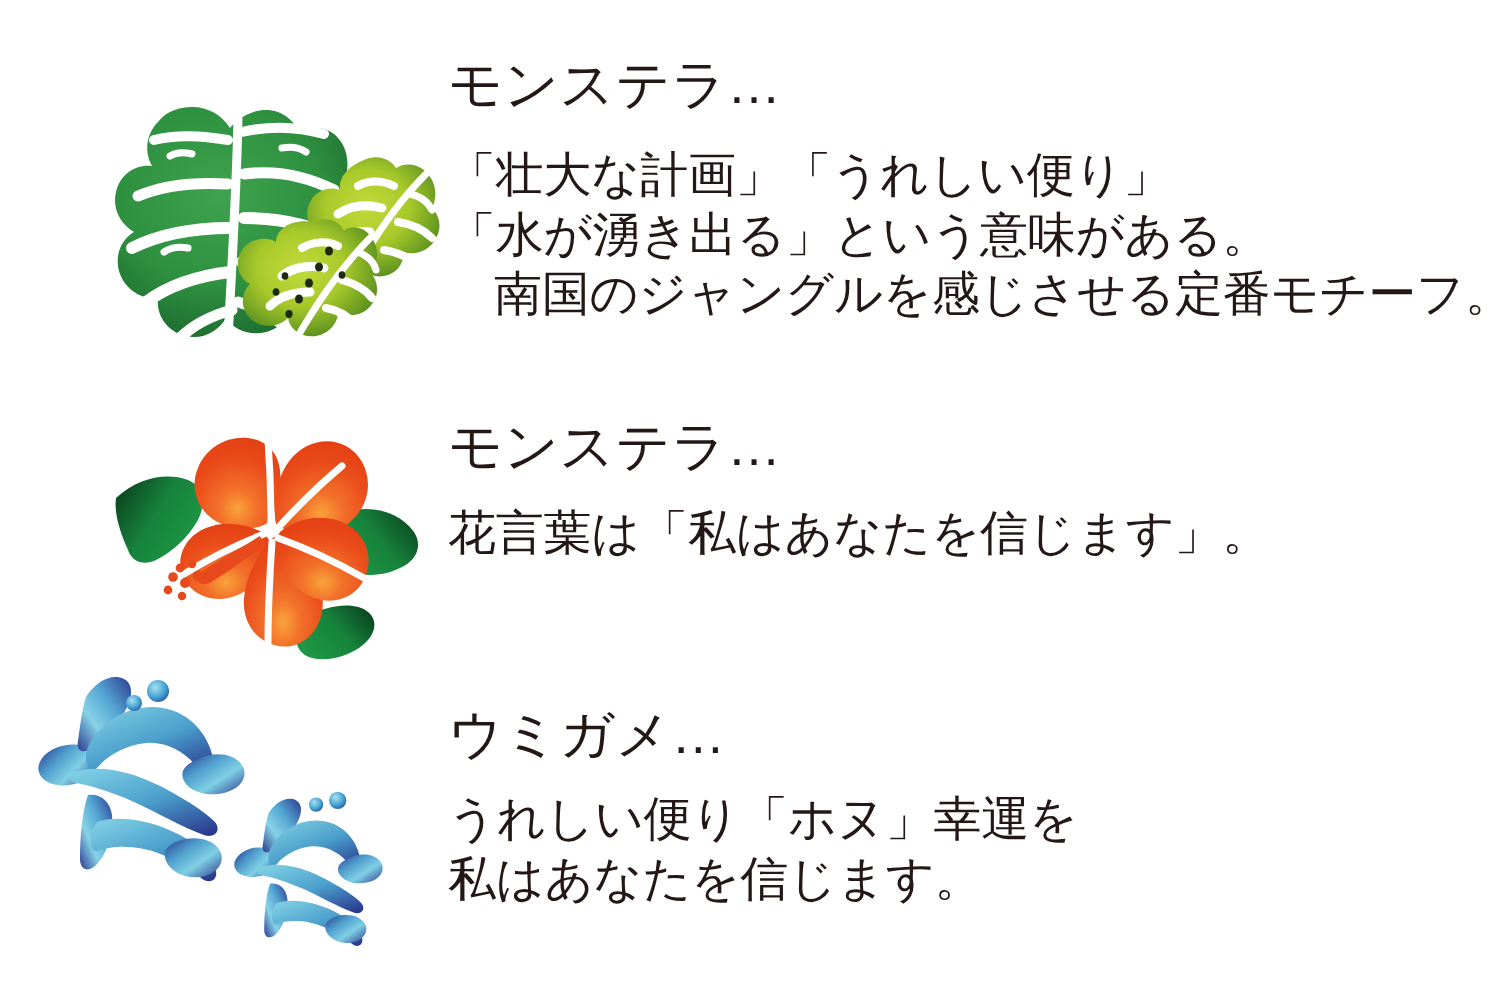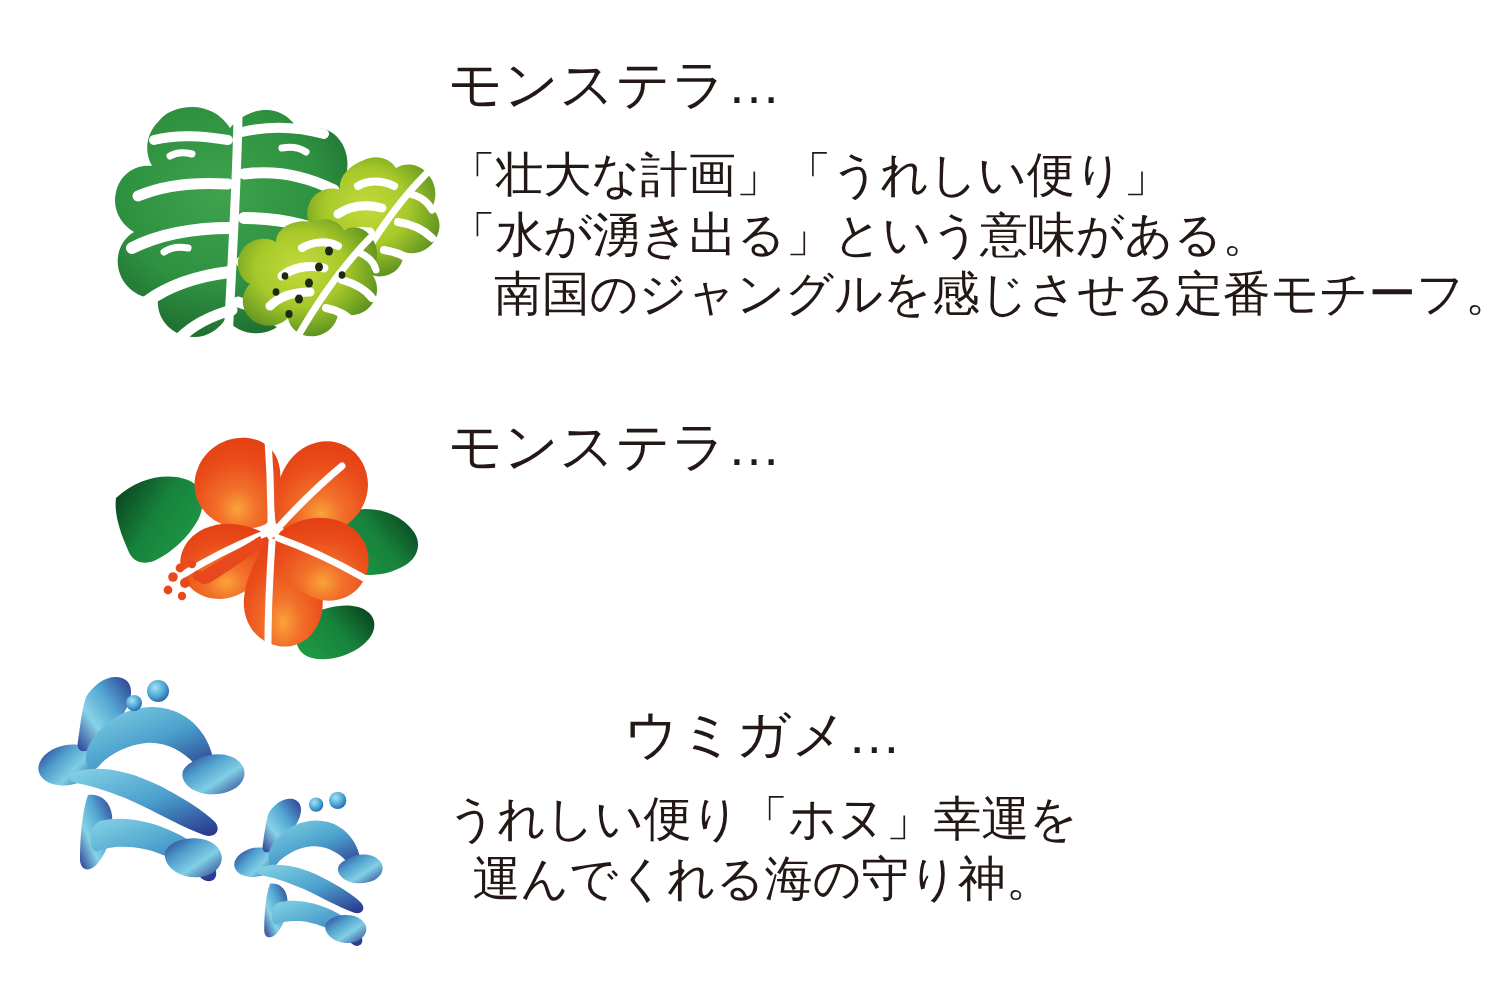--- a/index.html
+++ b/index.html
@@ -51,21 +51,21 @@
   #sec-monstera-text { left: 448px; top: 56px; }
   #sec-monstera-text .heading { margin: 0 0 32px 0; }
   #sec-monstera-art { left: 42px; top: 100px; width: 400px; height: 280px; }
 
   
   #sec-hibiscus-text { left: 448px; top: 418px; }
   #sec-hibiscus-text .heading { margin: 0 0 28px 0; }
   #sec-hibiscus-art { left: 110px; top: 420px; width: 320px; height: 250px; }
 
   
-  #sec-turtle-text { left: 448px; top: 706px; text-align: center; }
+  #sec-turtle-text { left: 448px; top: 706px; }
   #sec-turtle-text .heading { margin: 0 0 26px 0; }
   #sec-turtle-art { left: 38px; top: 655px; width: 370px; height: 290px; }
 
   svg { display: block; overflow: visible; }
 </style>
 </head>
 <body>
 
 <div class="page">
 
@@ -287,20 +287,21 @@
         <circle cx="70" cy="148" r="4.4" fill="#e8491c"></circle>
         <circle cx="82" cy="144" r="4.2" fill="#e8491c"></circle>
         <circle cx="58" cy="170" r="4.4" fill="#e8491c"></circle>
         <circle cx="72" cy="176" r="4.2" fill="#e8491c"></circle>
       </g>
     </svg>
   </div>
 
   <div class="textblock" id="sec-hibiscus-text">
     <div class="heading">モンステラ…</div>
+    <div class="bodyline">花言葉は「私はあなたを信じます」。</div>
   </div>
 
   <div class="art" id="sec-turtle-art">
     <svg viewBox="0 0 370 290" width="370" height="290" aria-hidden="true">
       <defs>
         <linearGradient id="gTurtA" x1="0%" y1="0%" x2="100%" y2="100%">
           <stop offset="0%" stop-color="#2b3a8f"></stop>
           <stop offset="34%" stop-color="#4f9ecd"></stop>
           <stop offset="62%" stop-color="#7fcfe4"></stop>
           <stop offset="100%" stop-color="#2b3a8f"></stop>
@@ -440,16 +441,16 @@
           C124 196 130 190 140 186 Z"></path>
         <circle cx="144" cy="24" r="12" fill="url(#gBubble)"></circle>
         <circle cx="114" cy="30" r="10" fill="url(#gBubble)"></circle>
       </g>
     </svg>
   </div>
 
   <div class="textblock" id="sec-turtle-text">
     <div class="heading">ウミガメ…</div>
     <div class="bodyline">うれしい便り「ホヌ」幸運を</div>
-    <div class="bodyline">運んでくれる海の守り神。</div>
+    <div class="bodyline">私はあなたを信じます。</div>
   </div>
 
 </div>
 
 </body></html>

